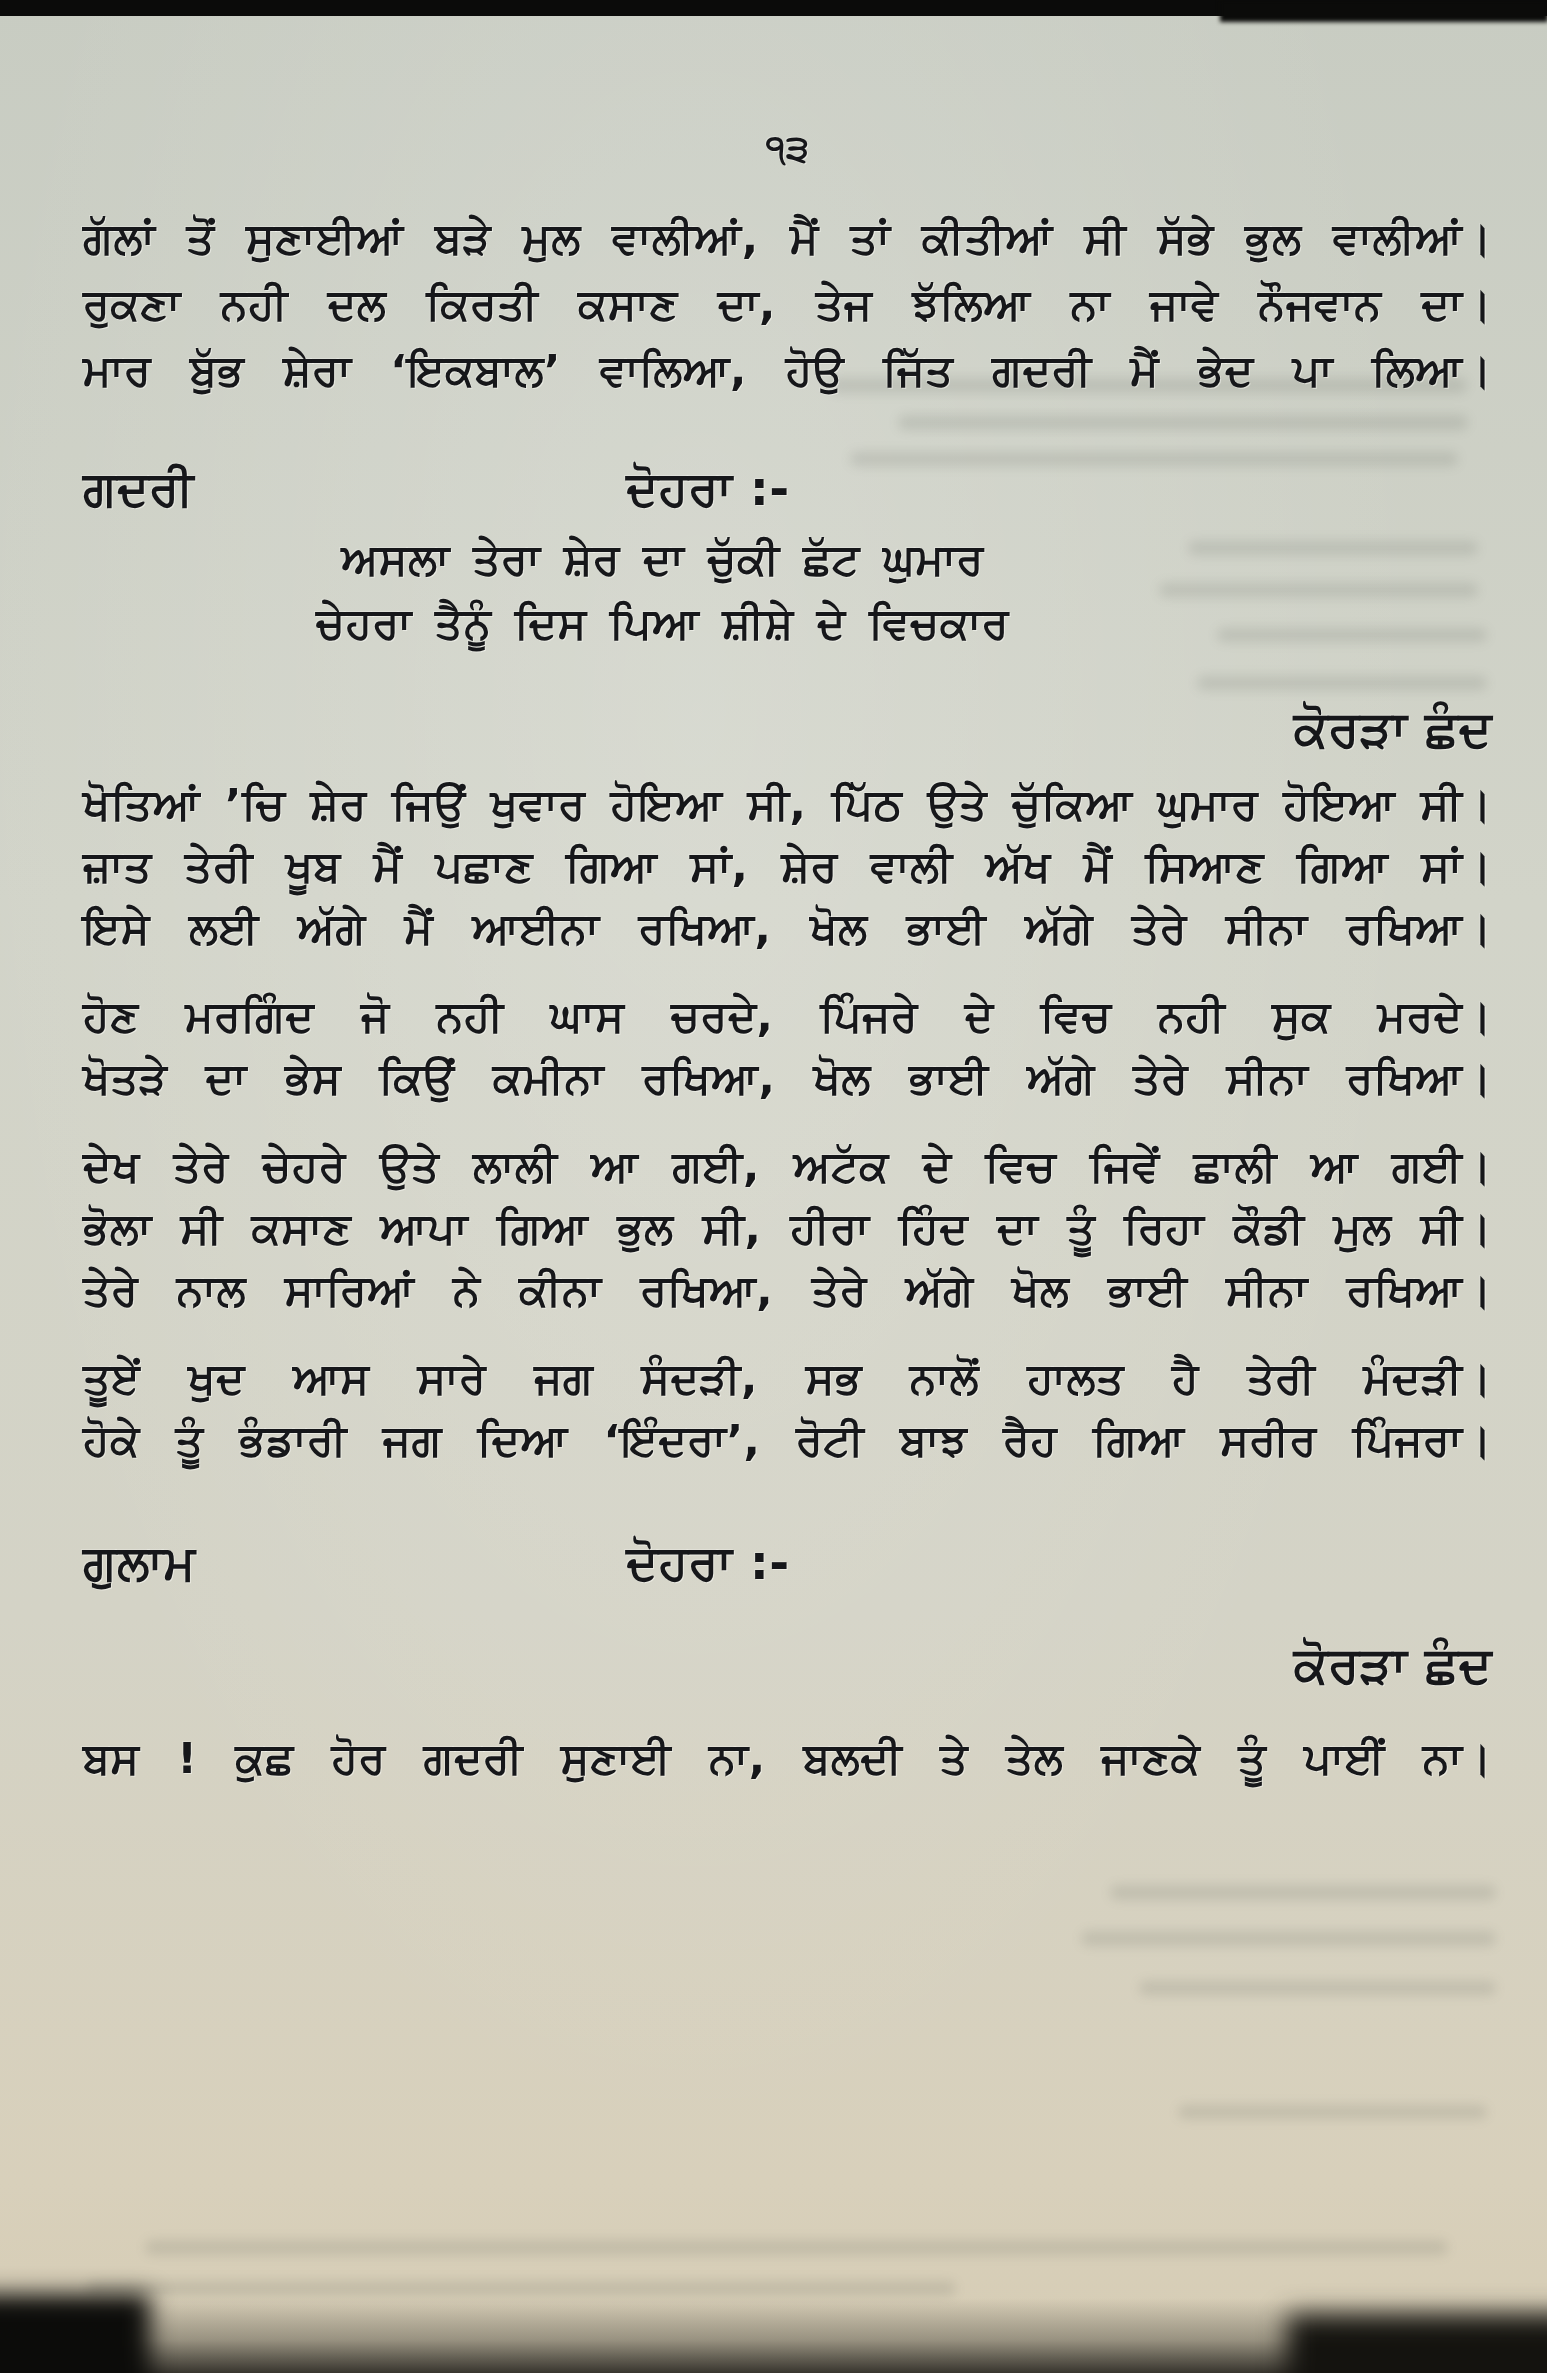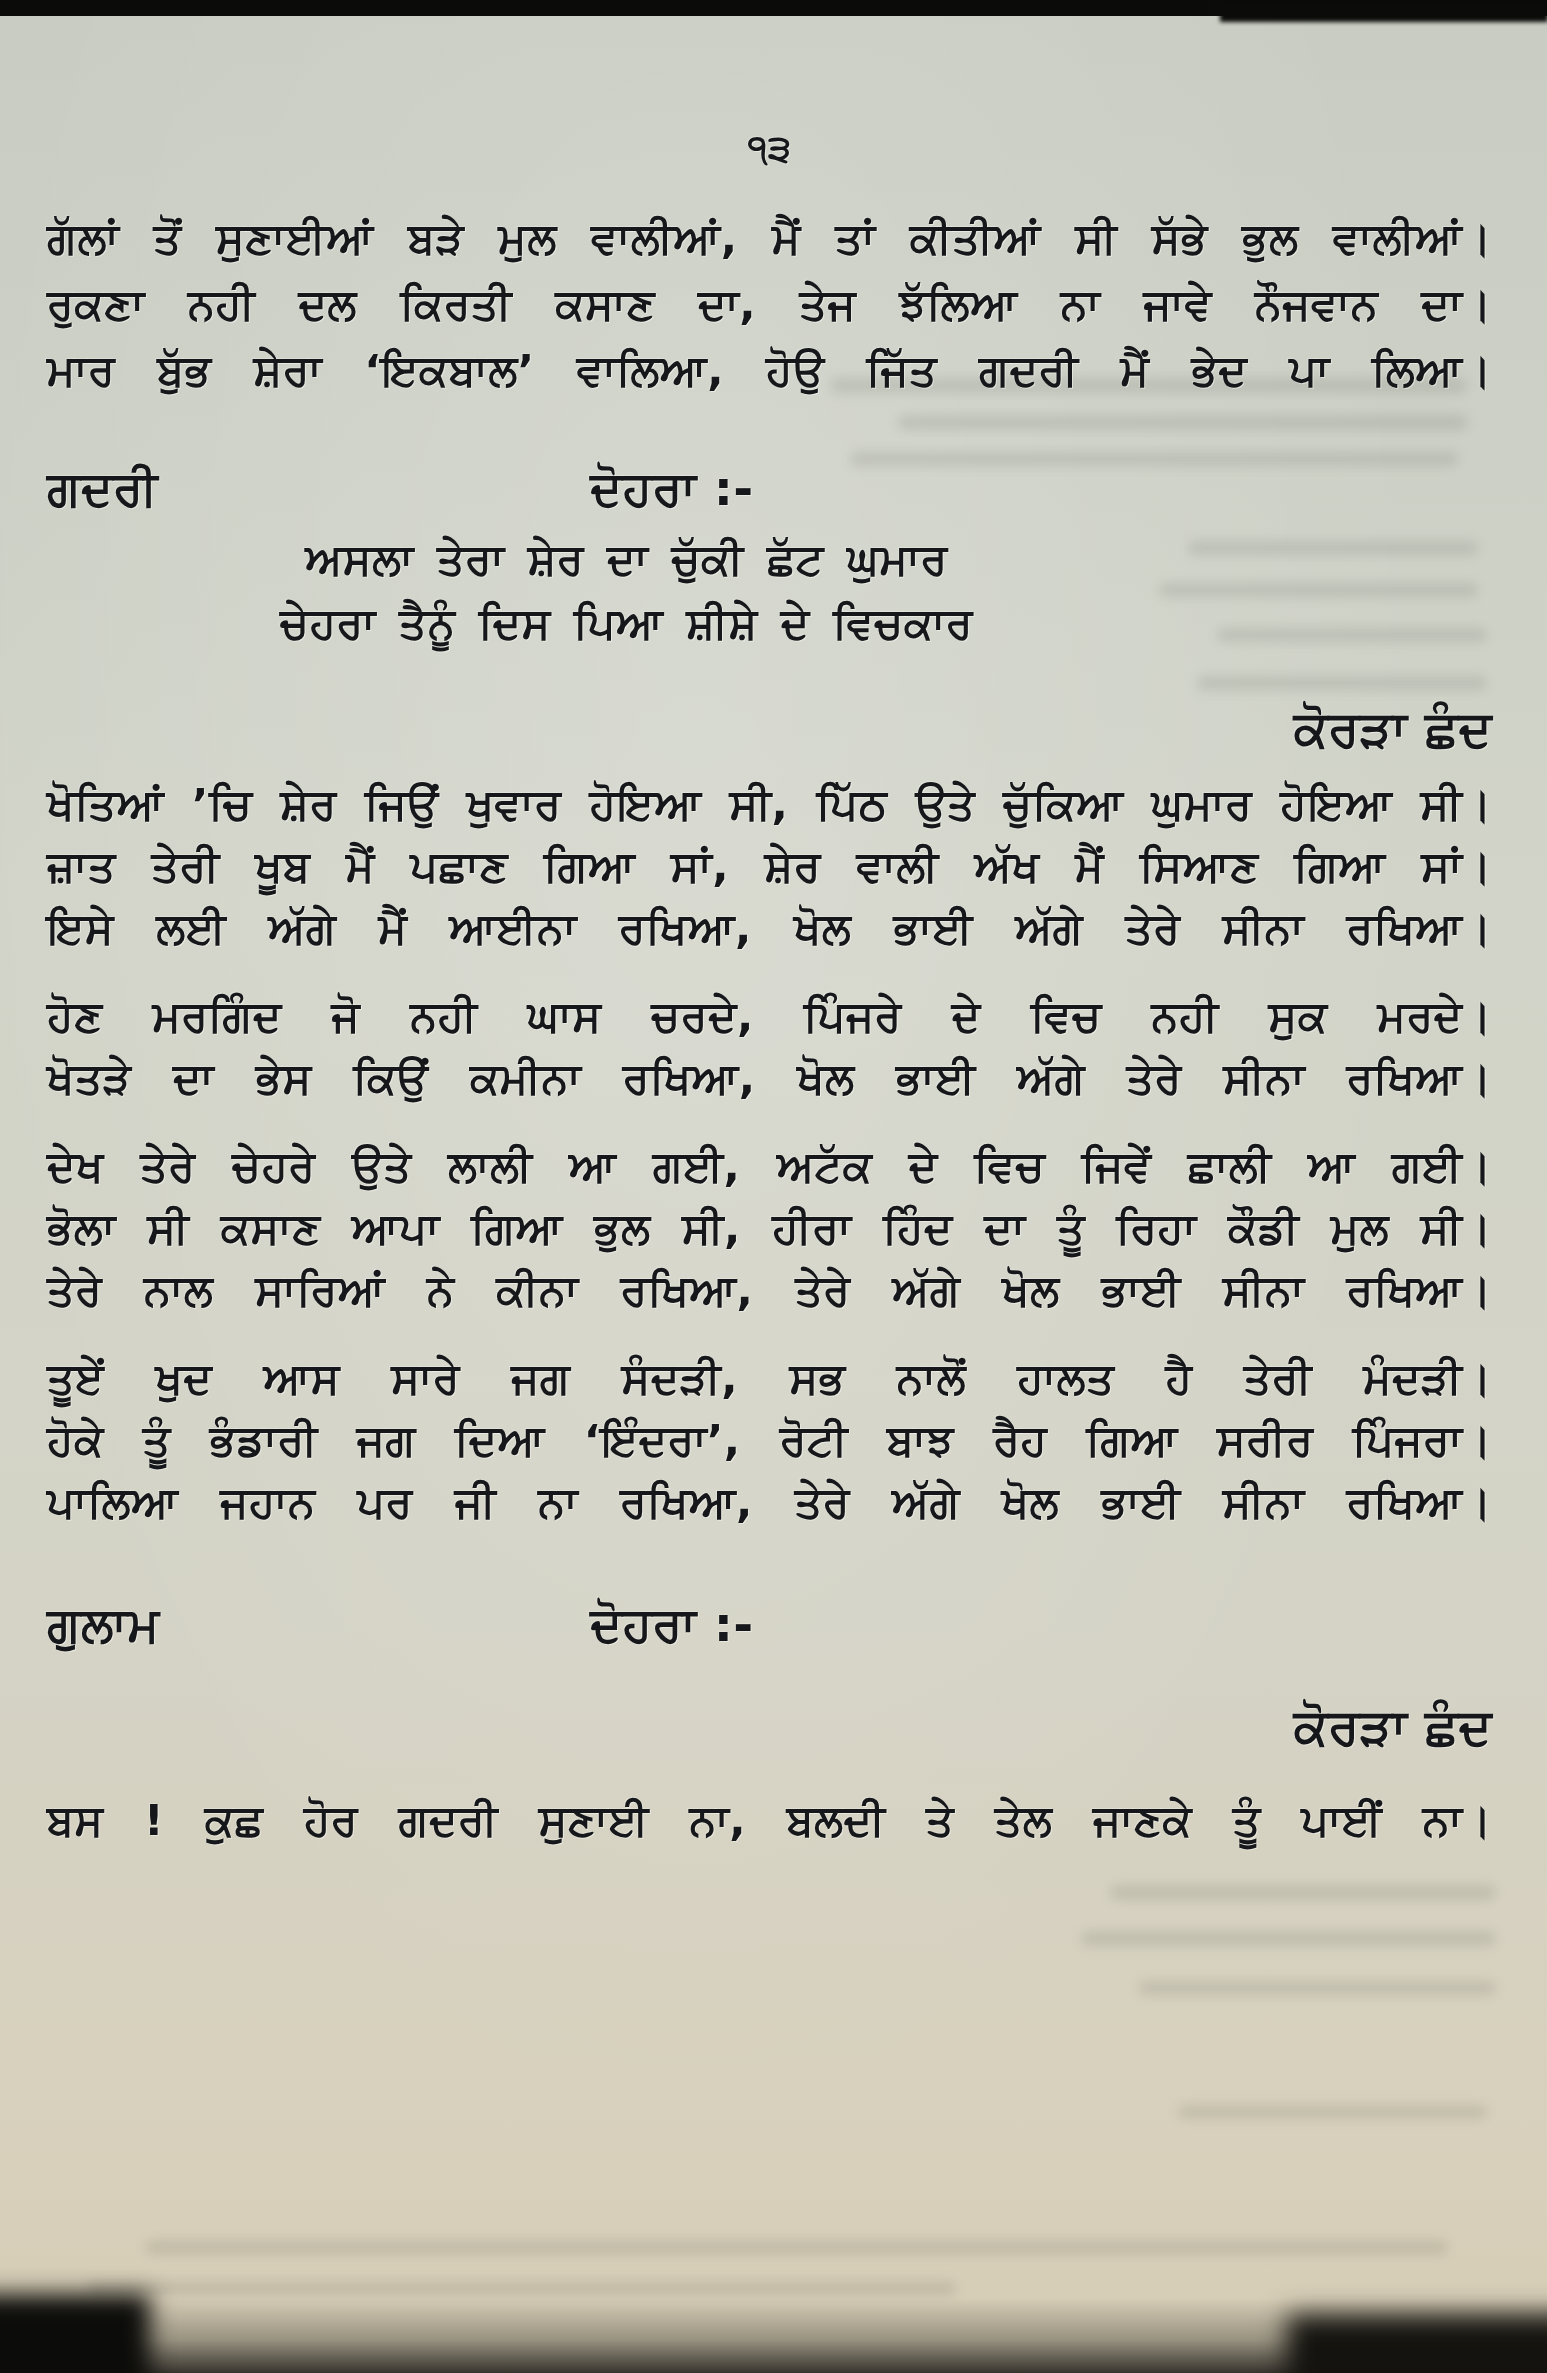--- a/index.html
+++ b/index.html
@@ -35,21 +35,21 @@
     position: absolute; bottom: -29px; right: -29px; width: 290px; height: 87px;
     background: #14130f; filter: blur(13.5px);
   }
   
   .smudge {
     position: absolute; border-radius: 8.7px;
     background: rgba(88,93,83,0.55);
     filter: blur(5.8px); opacity: 0.30;
   }
   
-  .content { position: relative; padding: 0 56px 0 47px; }
+  .content { position: relative; padding: 0 56px 0 83px; }
   .txt {
     font-weight: 700;
     text-shadow: 1px 1px 0 rgba(250,250,244,0.55), -1px -1px 0 rgba(250,250,244,0.30);
     letter-spacing: 0.5px;
   }
   .page-number {
     margin-top: 124px;
     text-align: center;
     font-size: 37px; line-height: 50px;
   }
@@ -149,21 +149,20 @@
 
     <div class="stanza">
       <div class="vline txt">ਦੇਖ ਤੇਰੇ ਚੇਹਰੇ ਉਤੇ ਲਾਲੀ ਆ ਗਈ, ਅਟੱਕ ਦੇ ਵਿਚ ਜਿਵੇਂ ਛਾਲੀ ਆ ਗਈ।</div>
       <div class="vline txt">ਭੋਲਾ ਸੀ ਕਸਾਣ ਆਪਾ ਗਿਆ ਭੁਲ ਸੀ, ਹੀਰਾ ਹਿੰਦ ਦਾ ਤੂੰ ਰਿਹਾ ਕੌਡੀ ਮੁਲ ਸੀ।</div>
       <div class="vline txt">ਤੇਰੇ ਨਾਲ ਸਾਰਿਆਂ ਨੇ ਕੀਨਾ ਰਖਿਆ, ਤੇਰੇ ਅੱਗੇ ਖੋਲ ਭਾਈ ਸੀਨਾ ਰਖਿਆ।</div>
     </div>
 
     <div class="stanza">
       <div class="vline txt">ਤੂਏਂ ਖੁਦ ਆਸ ਸਾਰੇ ਜਗ ਸੰਦੜੀ, ਸਭ ਨਾਲੋਂ ਹਾਲਤ ਹੈ ਤੇਰੀ ਮੰਦੜੀ।</div>
       <div class="vline txt">ਹੋਕੇ ਤੂੰ ਭੰਡਾਰੀ ਜਗ ਦਿਆ ‘ਇੰਦਰਾ’, ਰੋਟੀ ਬਾਝ ਰੈਹ ਗਿਆ ਸਰੀਰ ਪਿੰਜਰਾ।</div>
-      <div class="vline txt">ਪਾਲਿਆ ਜਹਾਨ ਪਰ ਜੀ ਨਾ ਰਖਿਆ, ਤੇਰੇ ਅੱਗੇ ਖੋਲ ਭਾਈ ਸੀਨਾ ਰਖਿਆ।</div>
     </div>
 
 
     <div class="dohra-row second">
       <span class="speaker txt">ਗੁਲਾਮ</span>
       <span class="form-label txt">ਦੋਹਰਾ :-</span>
     </div>
 
 
     <h2 class="chhand-heading txt">ਕੋਰੜਾ ਛੰਦ</h2>

